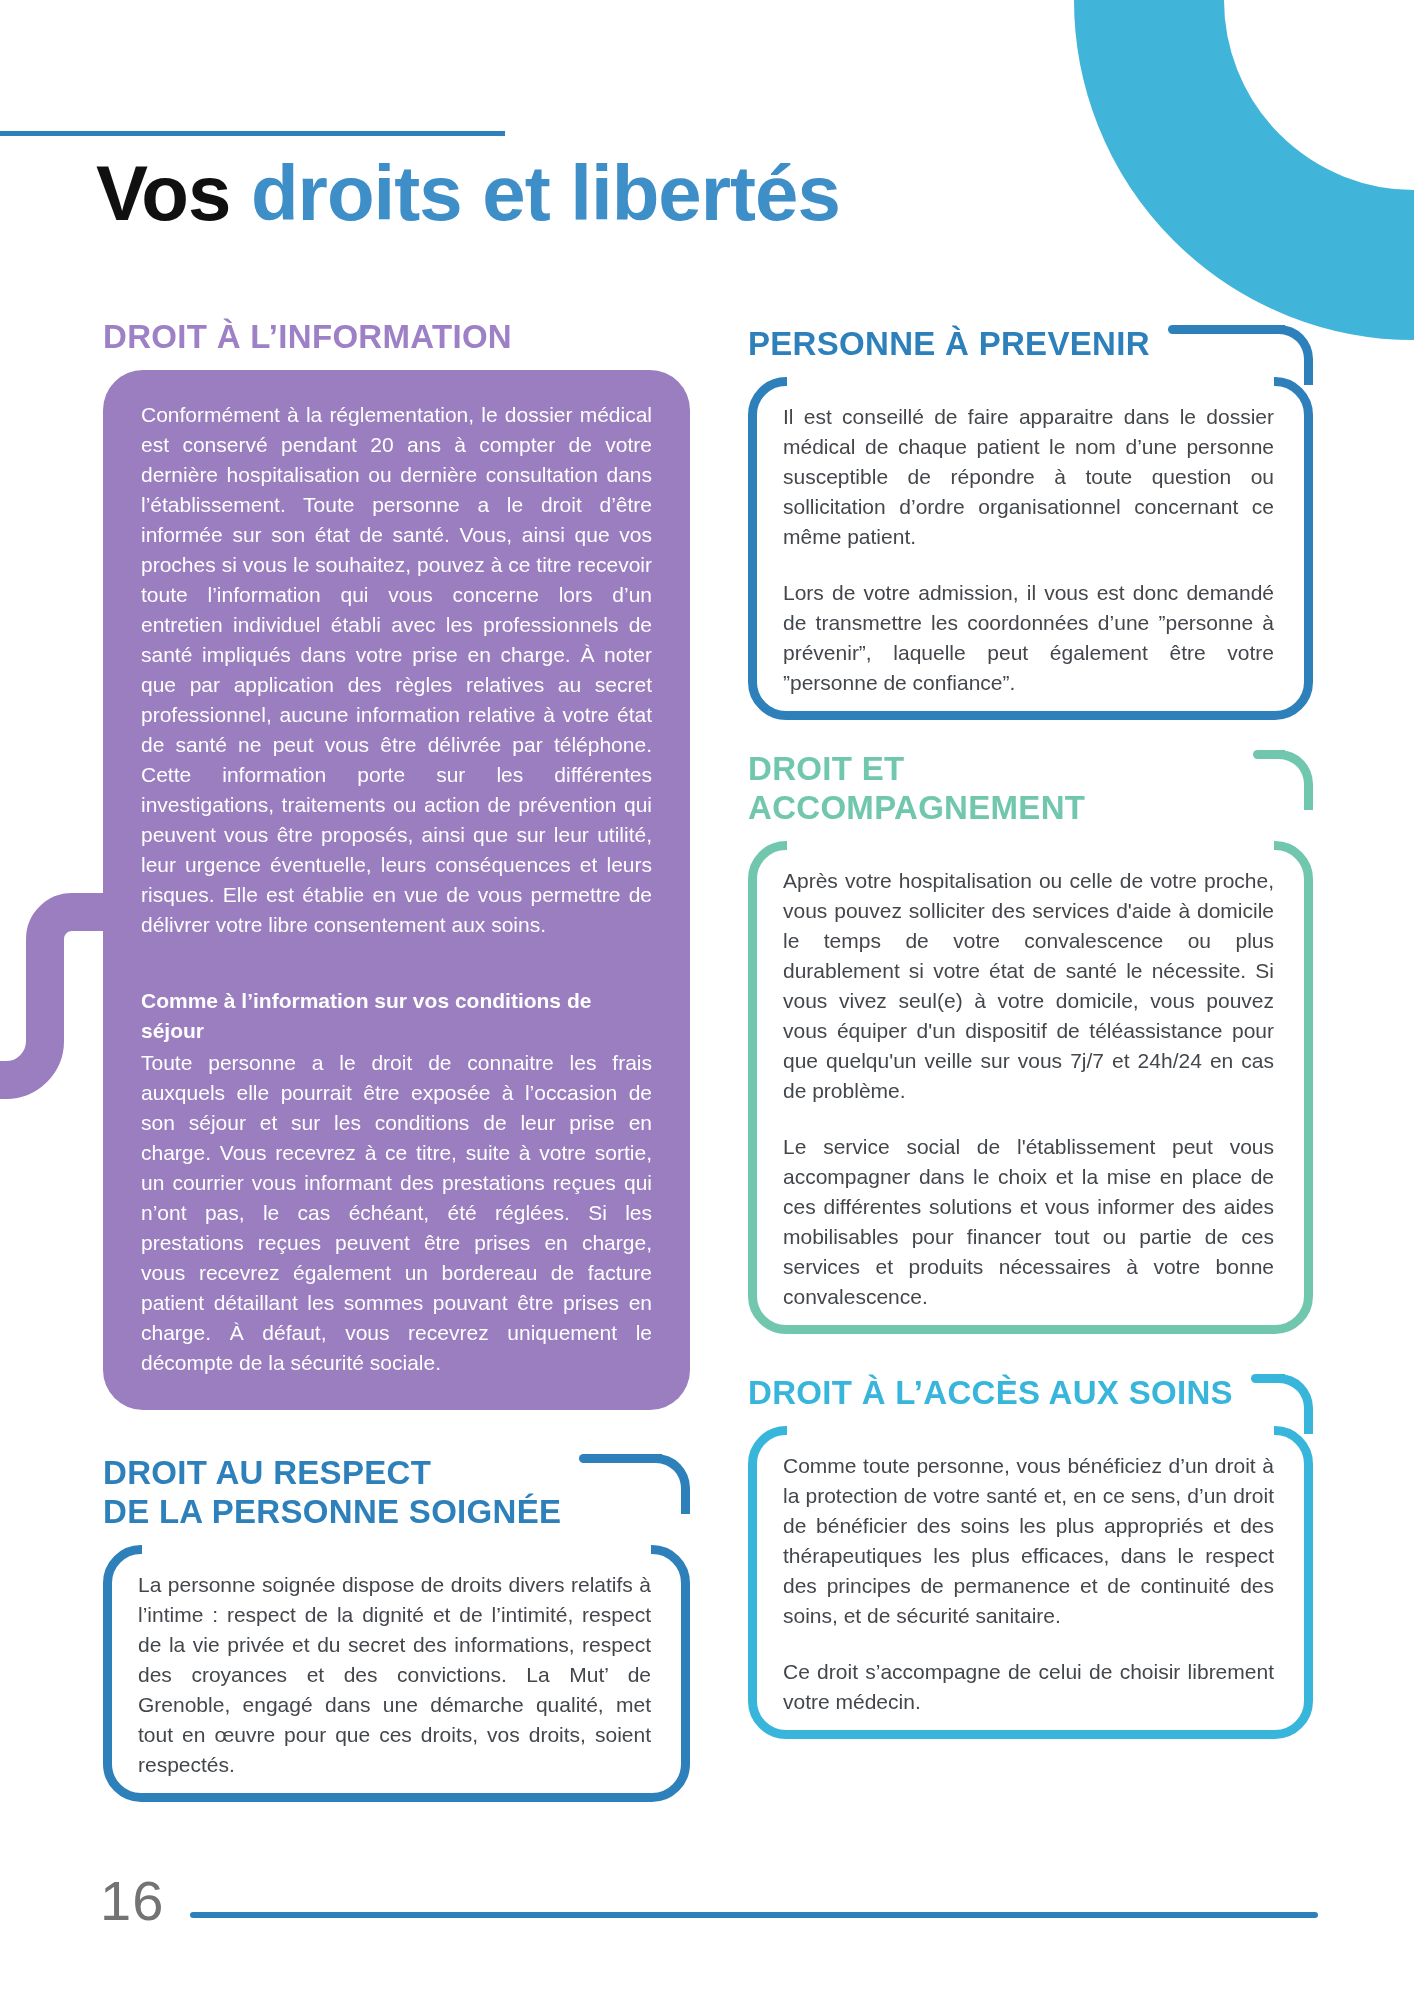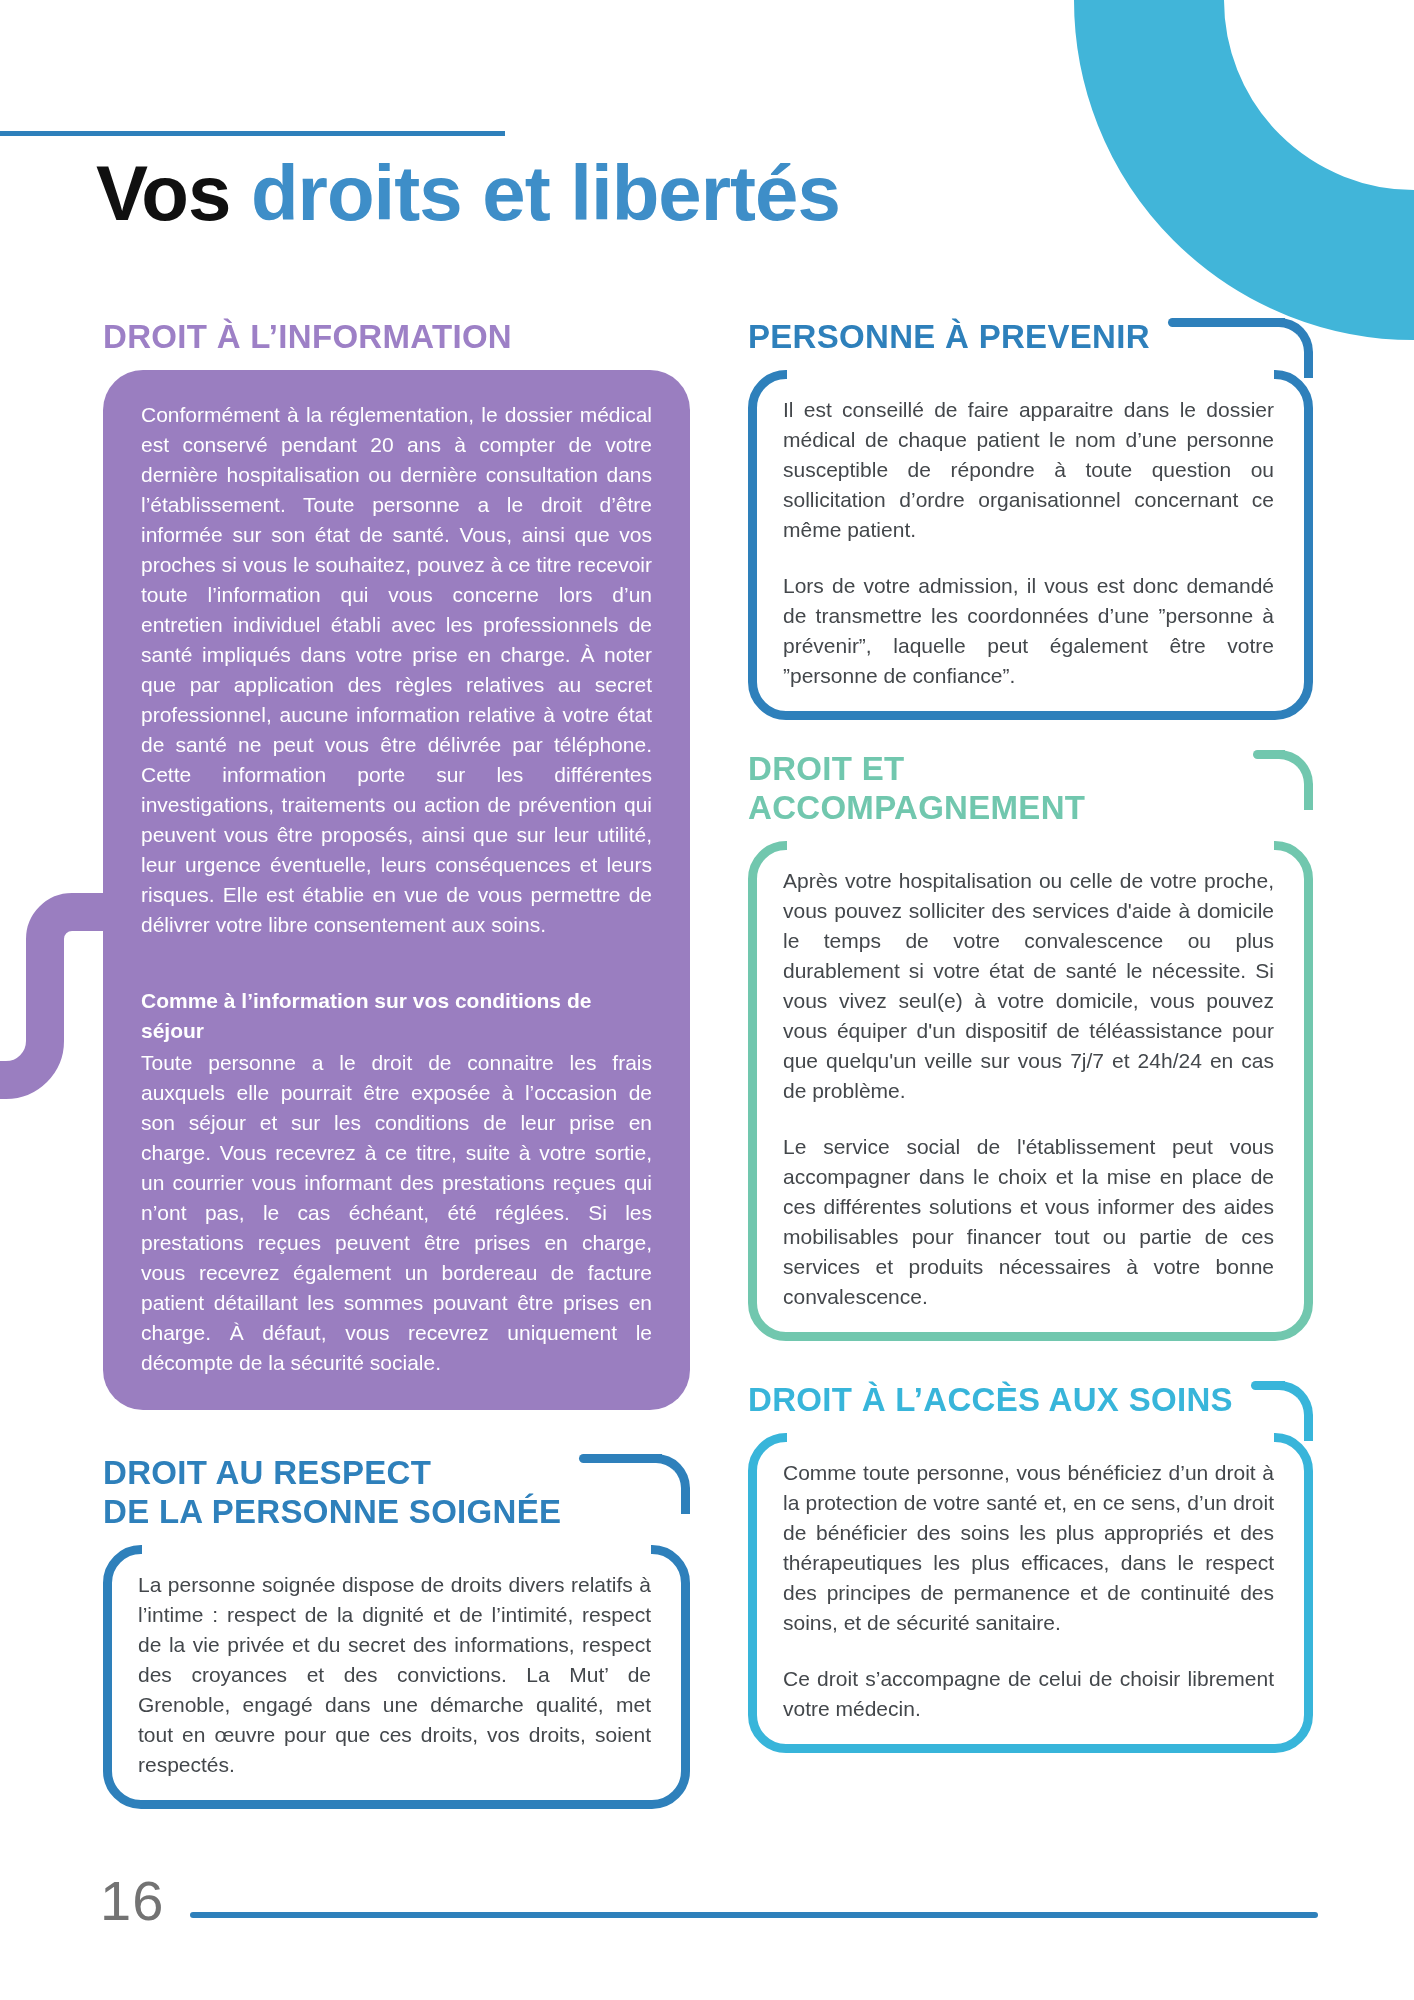--- a/index.html
+++ b/index.html
@@ -58,21 +58,21 @@
     box-sizing:border-box;
     border-top:9px solid var(--c);border-right:9px solid var(--c);
     border-top-right-radius:34px;
   }
   
   .card{
     position:relative;
     margin-top:14px;
     border:9px solid var(--c);
     border-radius:38px;
-    padding:16px 30px 20px 26px;
+    padding:16px 30px 13px 26px;
     color:#43474b;
     font-size:21px;line-height:30px;
     text-align:justify;
   }
   .card::before{ 
     content:"";position:absolute;top:-9px;left:30px;right:30px;height:9px;background:#fff;
   }
   .card p{margin:0;}
   .card p + p{margin-top:26px;}
   
@@ -84,21 +84,21 @@
     color:#ffffff;
     font-size:21px;line-height:30px;
     text-align:justify;
   }
   .purple-box .pp-title{font-weight:bold;margin:0 0 2px 0;text-align:left;}
   .purple-box .pp-body{margin:0;}
   .purple-box .group2{margin-top:46px;}
   
   .sec-respect{margin-top:44px;}
   
-  .sec-prevenir{margin-top:0;}
+  .sec-prevenir{margin-top:7px;}
   .sec-aide{margin-top:30px;}
   .sec-acces{margin-top:40px;}
   
   .page-number{
     position:absolute;left:100px;top:1868px;
     font-size:56px;color:#737373;letter-spacing:1px;
   }
   .footer-line{
     position:absolute;left:190px;top:1912px;
     width:1128px;height:6px;border-radius:3px;

